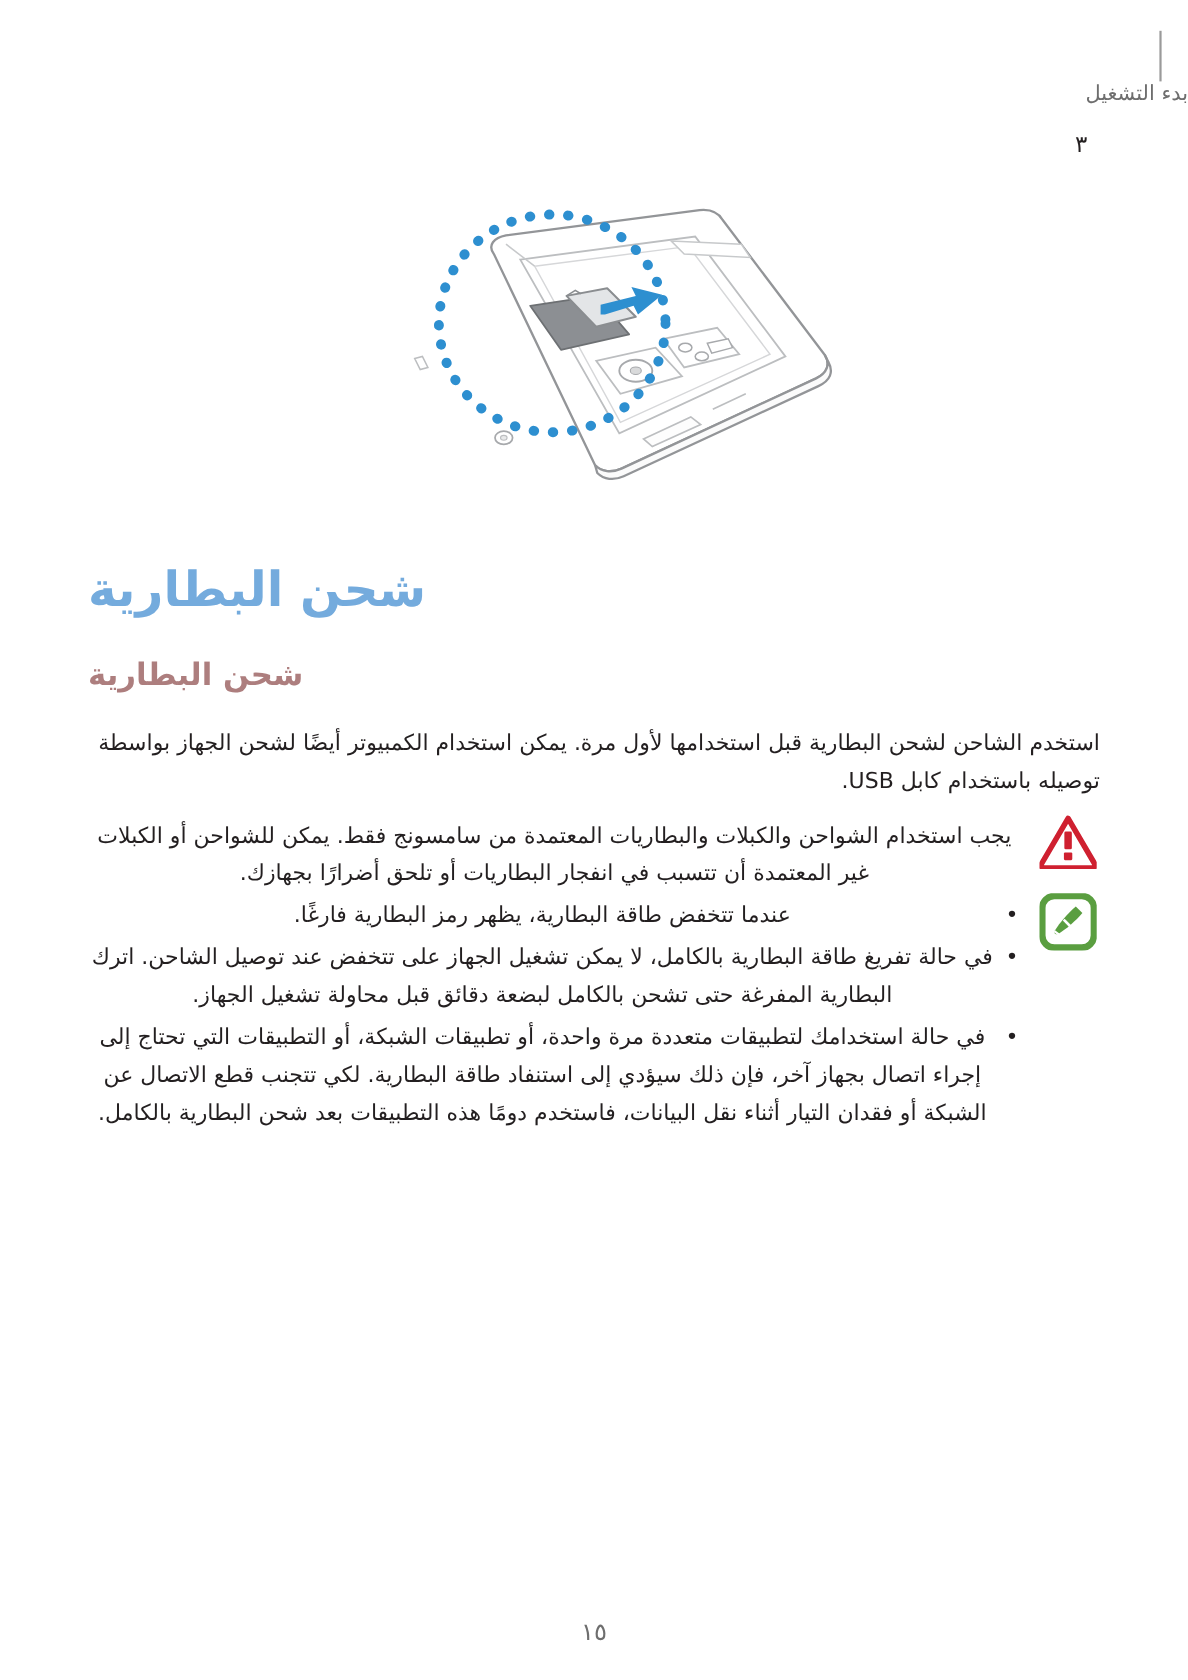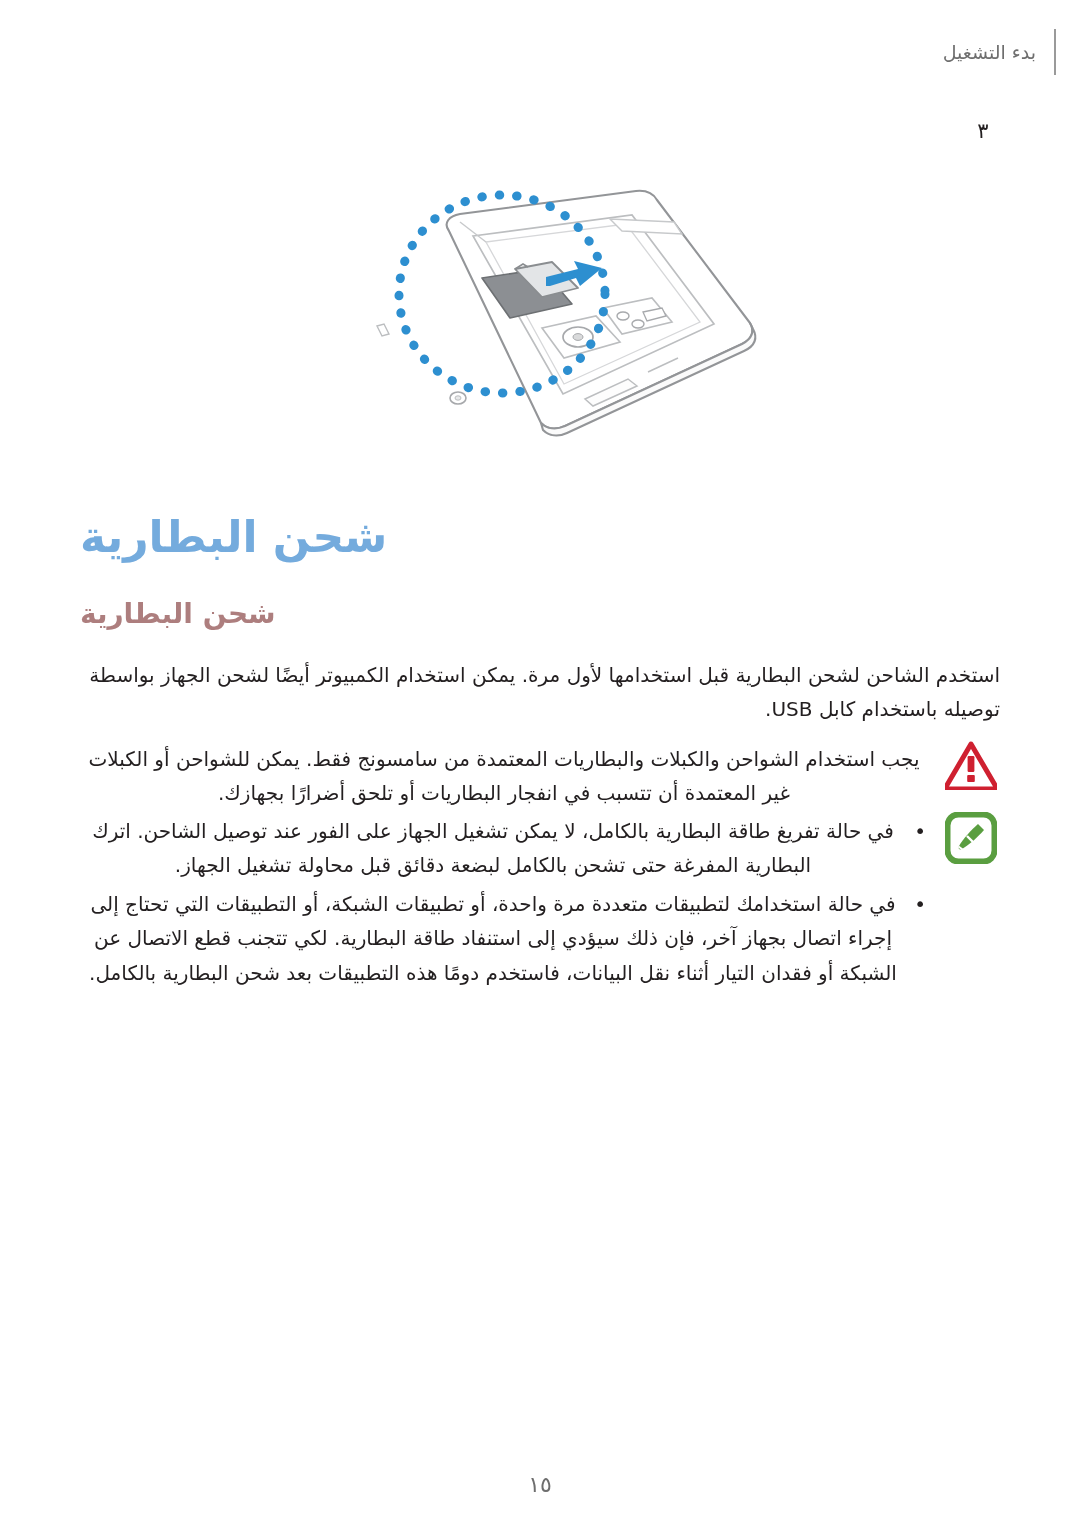--- a/index.html
+++ b/index.html
@@ -17,22 +17,22 @@
   }
 
   
   .page-header {
     position: absolute;
     top: 28px;
     right: 0;
     width: 1080px;
     height: 48px;
     display: flex;
-    flex-direction: row;
-    align-items: center;
+    flex-direction: column;
+    align-items: flex-start;
     justify-content: flex-start;
   }
   .header-rule {
     width: 2px;
     height: 46px;
     background: #9a9a9a;
     margin-right: 24px;
     margin-left: 18px;
     flex: 0 0 auto;
   }
@@ -287,19 +287,20 @@
   <div class="callout-icon">
     <svg width="52" height="52" viewBox="0 0 52 52" xmlns="http://www.w3.org/2000/svg">
       <rect x="2.5" y="2.5" width="47" height="47" rx="11" ry="11" fill="none" stroke="#5a9e40" stroke-width="6"></rect>
       <path d="M14 34 C18 27 26 18 33 12 L39 18 C33 25 24 33 17 37 C14.5 38.2 12.7 36.6 14 34 Z" fill="#5a9e40"></path>
       <path d="M22 24 L28 30" stroke="#ffffff" stroke-width="2.4" fill="none"></path>
       <path d="M13.5 34.5 L17.5 37.5" stroke="#ffffff" stroke-width="2" fill="none"></path>
     </svg>
   </div>
   <div class="callout-body">
     <ul class="note-list">
-      <li>في حالة تفريغ طاقة البطارية بالكامل، لا يمكن تشغيل الجهاز على الفور عند توصيل الشاحن. اترك البطارية المفرغة حتى تشحن بالكامل لبضعة دقائق قبل محاولة تشغيل الجهاز.</li>
+      <li>عندما تتخفض طاقة البطارية، يظهر رمز البطارية فارغًا.</li>
+      <li>في حالة تفريغ طاقة البطارية بالكامل، لا يمكن تشغيل الجهاز على تتخفض عند توصيل الشاحن. اترك البطارية المفرغة حتى تشحن بالكامل لبضعة دقائق قبل محاولة تشغيل الجهاز.</li>
       <li>في حالة استخدامك لتطبيقات متعددة مرة واحدة، أو تطبيقات الشبكة، أو التطبيقات التي تحتاج إلى إجراء اتصال بجهاز آخر، فإن ذلك سيؤدي إلى استنفاد طاقة البطارية. لكي تتجنب قطع الاتصال عن الشبكة أو فقدان التيار أثناء نقل البيانات، فاستخدم دومًا هذه التطبيقات بعد شحن البطارية بالكامل.</li>
     </ul>
   </div>
 </div>
 
 <div class="page-number">١٥</div>
 
 </body></html>

